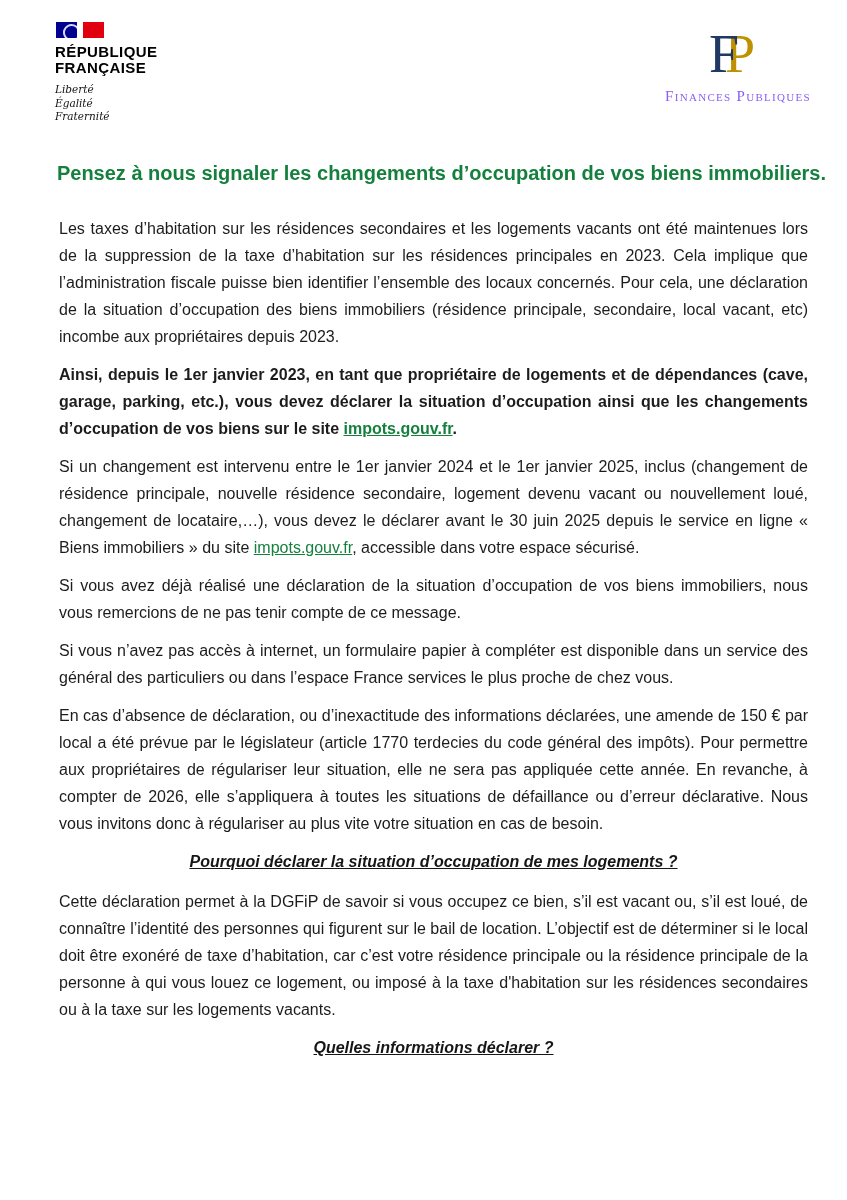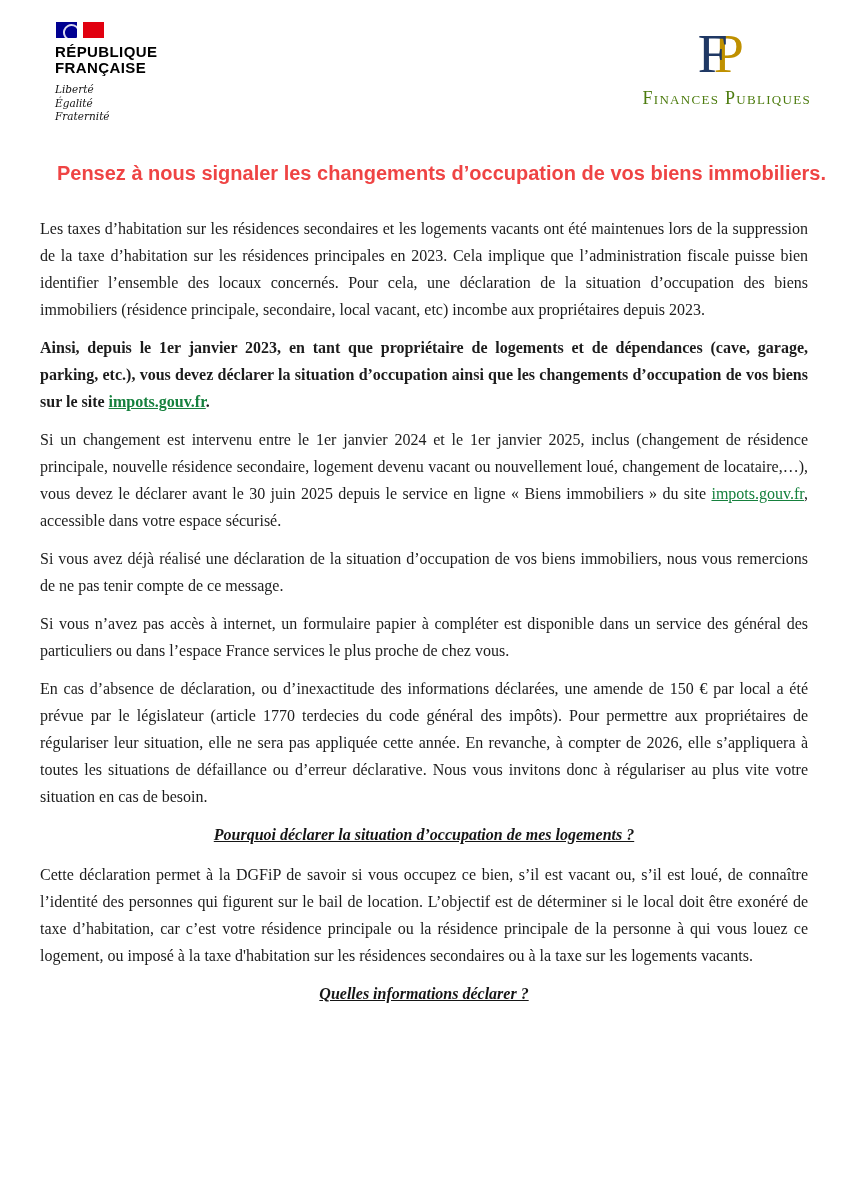--- a/index.html
+++ b/index.html
@@ -43,29 +43,29 @@
     font-family:"Liberation Serif", serif; font-size:54px; line-height:56px;
     color:#bf9000;
   }
   .fp-mono .f {
     position:absolute; left:6px; top:-4px;
     font-family:"Liberation Serif", serif; font-size:54px; line-height:56px;
     color:#1f3864;
   }
   .fp-label {
     margin-top:2px; font-family:"Liberation Serif", serif;
-    font-variant:small-caps; font-size:18px; letter-spacing:1.3px;
-    color:#4d7c0f; white-space:nowrap;
+    font-variant:small-caps; font-size:15px; letter-spacing:1.3px;
+    color:#8b5cf6; white-space:nowrap;
   }
   
   .title-block { margin-top:38px; text-align:center; }
   .title-line1 { color:#a22125; font-weight:700; font-size:20px; }
-  .title-line2 { margin-top:21px; color:#ef4444; font-weight:700; font-size:20px;padding-left:36px; }
+  .title-line2 { margin-top:21px; color:#15803d; font-weight:700; font-size:20px;padding-left:36px; }
   
-  .doc-body { padding:30px 39px 0 40px;font-family:Liberation Serif, serif; }
+  .doc-body { padding:30px 39px 0 59px; }
   .doc-body p { margin:0 0 11px 0; }
   .para {
     font-size:16px; line-height:27px; text-align:justify; color:#1c1c1c;
   }
   .para.bold { font-weight:700; }
   .heading {
     font-size:16px; line-height:27px; font-weight:700; font-style:italic;
     text-decoration:underline; text-align:center; color:#161616;
     margin-top:5px !important; margin-bottom:13px !important;
   }

